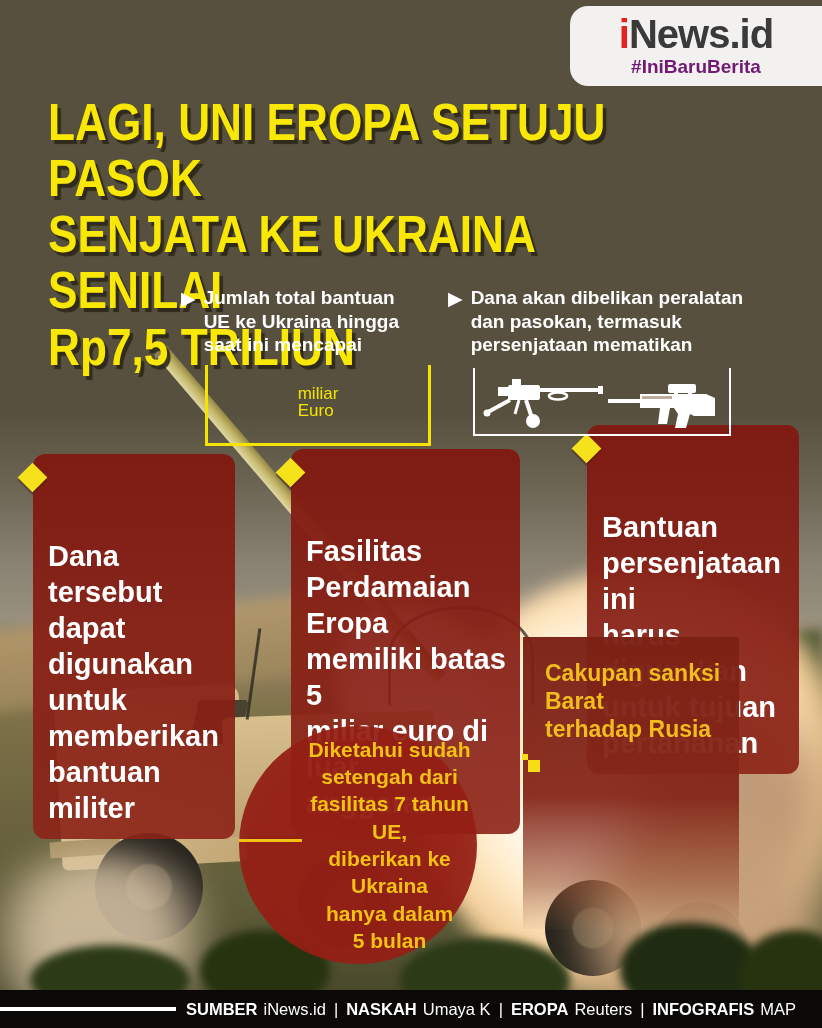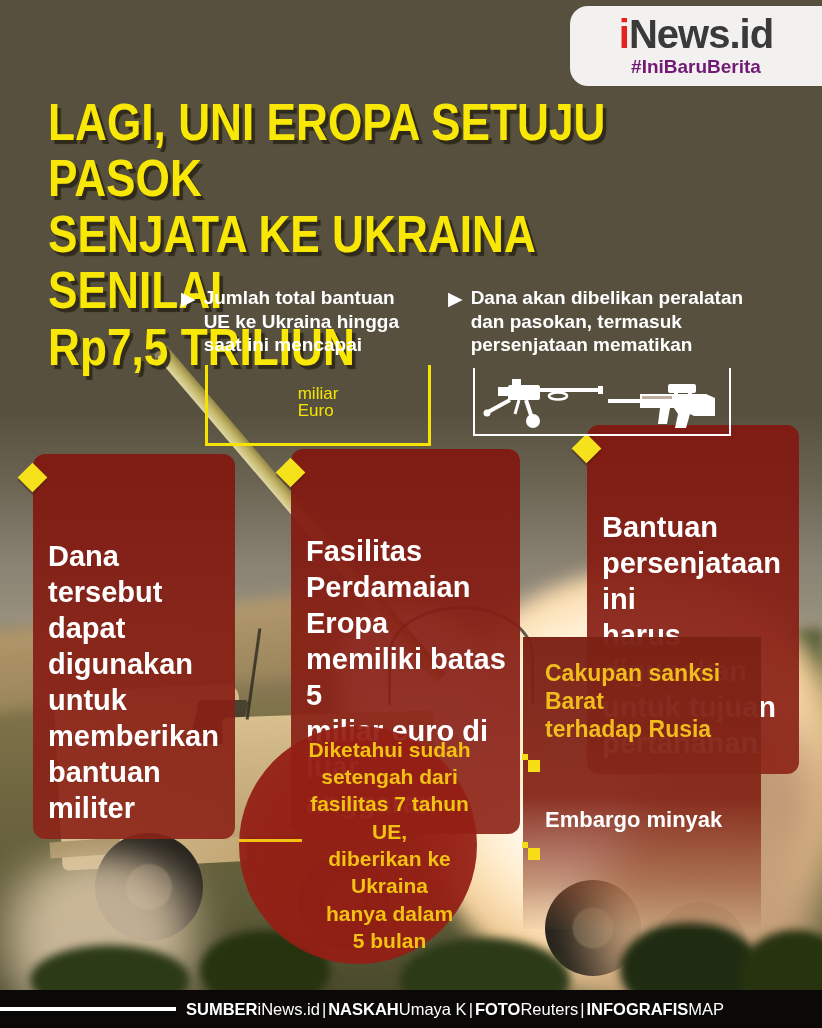--- a/index.html
+++ b/index.html
@@ -77,38 +77,38 @@
   
   .point-box{z-index:4;background:linear-gradient(180deg,rgba(128,26,18,.96),rgba(140,35,23,.9));
     color:#fff;font-weight:bold;font-size:29px;line-height:1.24;white-space:pre-line;
     padding:13px 4px 12px 15px;border-radius:12px;}
   .point-1{left:33px;top:454px;width:183px;}
   .point-2{left:291px;top:449px;width:210px;}
   .point-3{left:587px;top:425px;width:193px;}
   .diamond{position:absolute;left:-11px;top:13px;width:21px;height:21px;background:#f6e21a;
     transform:rotate(45deg);box-shadow:2px 2px 0 rgba(70,25,15,.4);}
   
-  .sanctions-box{left:523px;top:637px;width:238px;height:292px;z-index:4;
+  .sanctions-box{left:523px;top:637px;width:216px;height:292px;z-index:4;
     background:linear-gradient(180deg,rgba(123,33,20,.97) 0%,rgba(133,39,25,.95) 55%,rgba(150,80,50,.55) 85%,rgba(170,120,80,.05) 100%);
     padding:22px 4px 0 22px;box-sizing:border-box;}
   .sanctions-title{color:#f0bc1e;font-weight:bold;font-size:23px;line-height:1.22;white-space:pre-line;margin-bottom:10px;}
   .sanction-item{position:relative;color:#fff;font-weight:bold;font-size:22px;line-height:1.22;white-space:pre-line;margin-bottom:7px;}
   .sq-bullet{position:absolute;left:-17px;top:7px;width:12px;height:12px;background:#f6dd15;}
   .sq-bullet::before{content:"";position:absolute;left:-6px;top:-6px;width:6px;height:6px;background:#f6dd15;}
   
   .circle-note{left:239px;top:726px;width:238px;height:238px;border-radius:50%;z-index:5;
     background:radial-gradient(circle,rgba(148,30,20,.96) 55%,rgba(148,30,20,.88) 100%);
     display:flex;align-items:center;justify-content:center;}
   .circle-line{width:74px;height:3px;background:#f1c113;margin-bottom:10px;}
   .circle-text{color:#f1c113;font-weight:bold;font-size:21px;line-height:1.3;text-align:center;white-space:pre-line;}
   
   .footer{left:0;top:990px;width:822px;height:38px;background:#0b0907;z-index:7;
     display:flex;align-items:center;}
   .footer-line{width:176px;height:4px;background:#ffffff;flex:0 0 auto;margin-right:10px;}
-  .credits{color:#fff;font-size:16.5px;white-space:nowrap;display:flex;align-items:baseline;gap:0;}
+  .credits{color:#fff;font-size:16.5px;white-space:nowrap;display:flex;align-items:baseline;gap:6px;}
   .credits b{font-weight:bold;}
   .credits .sep{margin:0 2px;}
 </style>
 </head>
 <body>
 
 <div class="poster">
 
   <div>
     <div class="abs road"></div>
@@ -216,24 +216,20 @@
 harus digunakan
 untuk tujuan
 pertahanan</span>
   </div>
 
   <div class="abs sanctions-box">
     <div class="sanctions-title">Cakupan sanksi Barat
 terhadap Rusia</div>
     <div class="sanction-item">
       <span class="sq-bullet"></span>
-      <span>Embargo minyak</span>
-    </div>
-    <div class="sanction-item">
-      <span class="sq-bullet"></span>
       
     </div>
   </div>
 
   <div class="abs circle-note">
     <div class="circle-line"></div>
     <div class="circle-text">Diketahui sudah
 setengah dari
 fasilitas 7 tahun UE,
 diberikan ke Ukraina
@@ -243,21 +239,21 @@
 
   <div class="abs footer">
     <div class="footer-line"></div>
     <div class="credits">
       <b>SUMBER</b>
       <span>iNews.id</span>
       <span class="sep">|</span>
       <b>NASKAH</b>
       <span>Umaya K</span>
       <span class="sep">|</span>
-      <b>FOTO</b>
+      <b>EROPA</b>
       <span>Reuters</span>
       <span class="sep">|</span>
       <b>INFOGRAFIS</b>
       <span>MAP</span>
     </div>
   </div>
 
 </div>
 
 </body></html>

